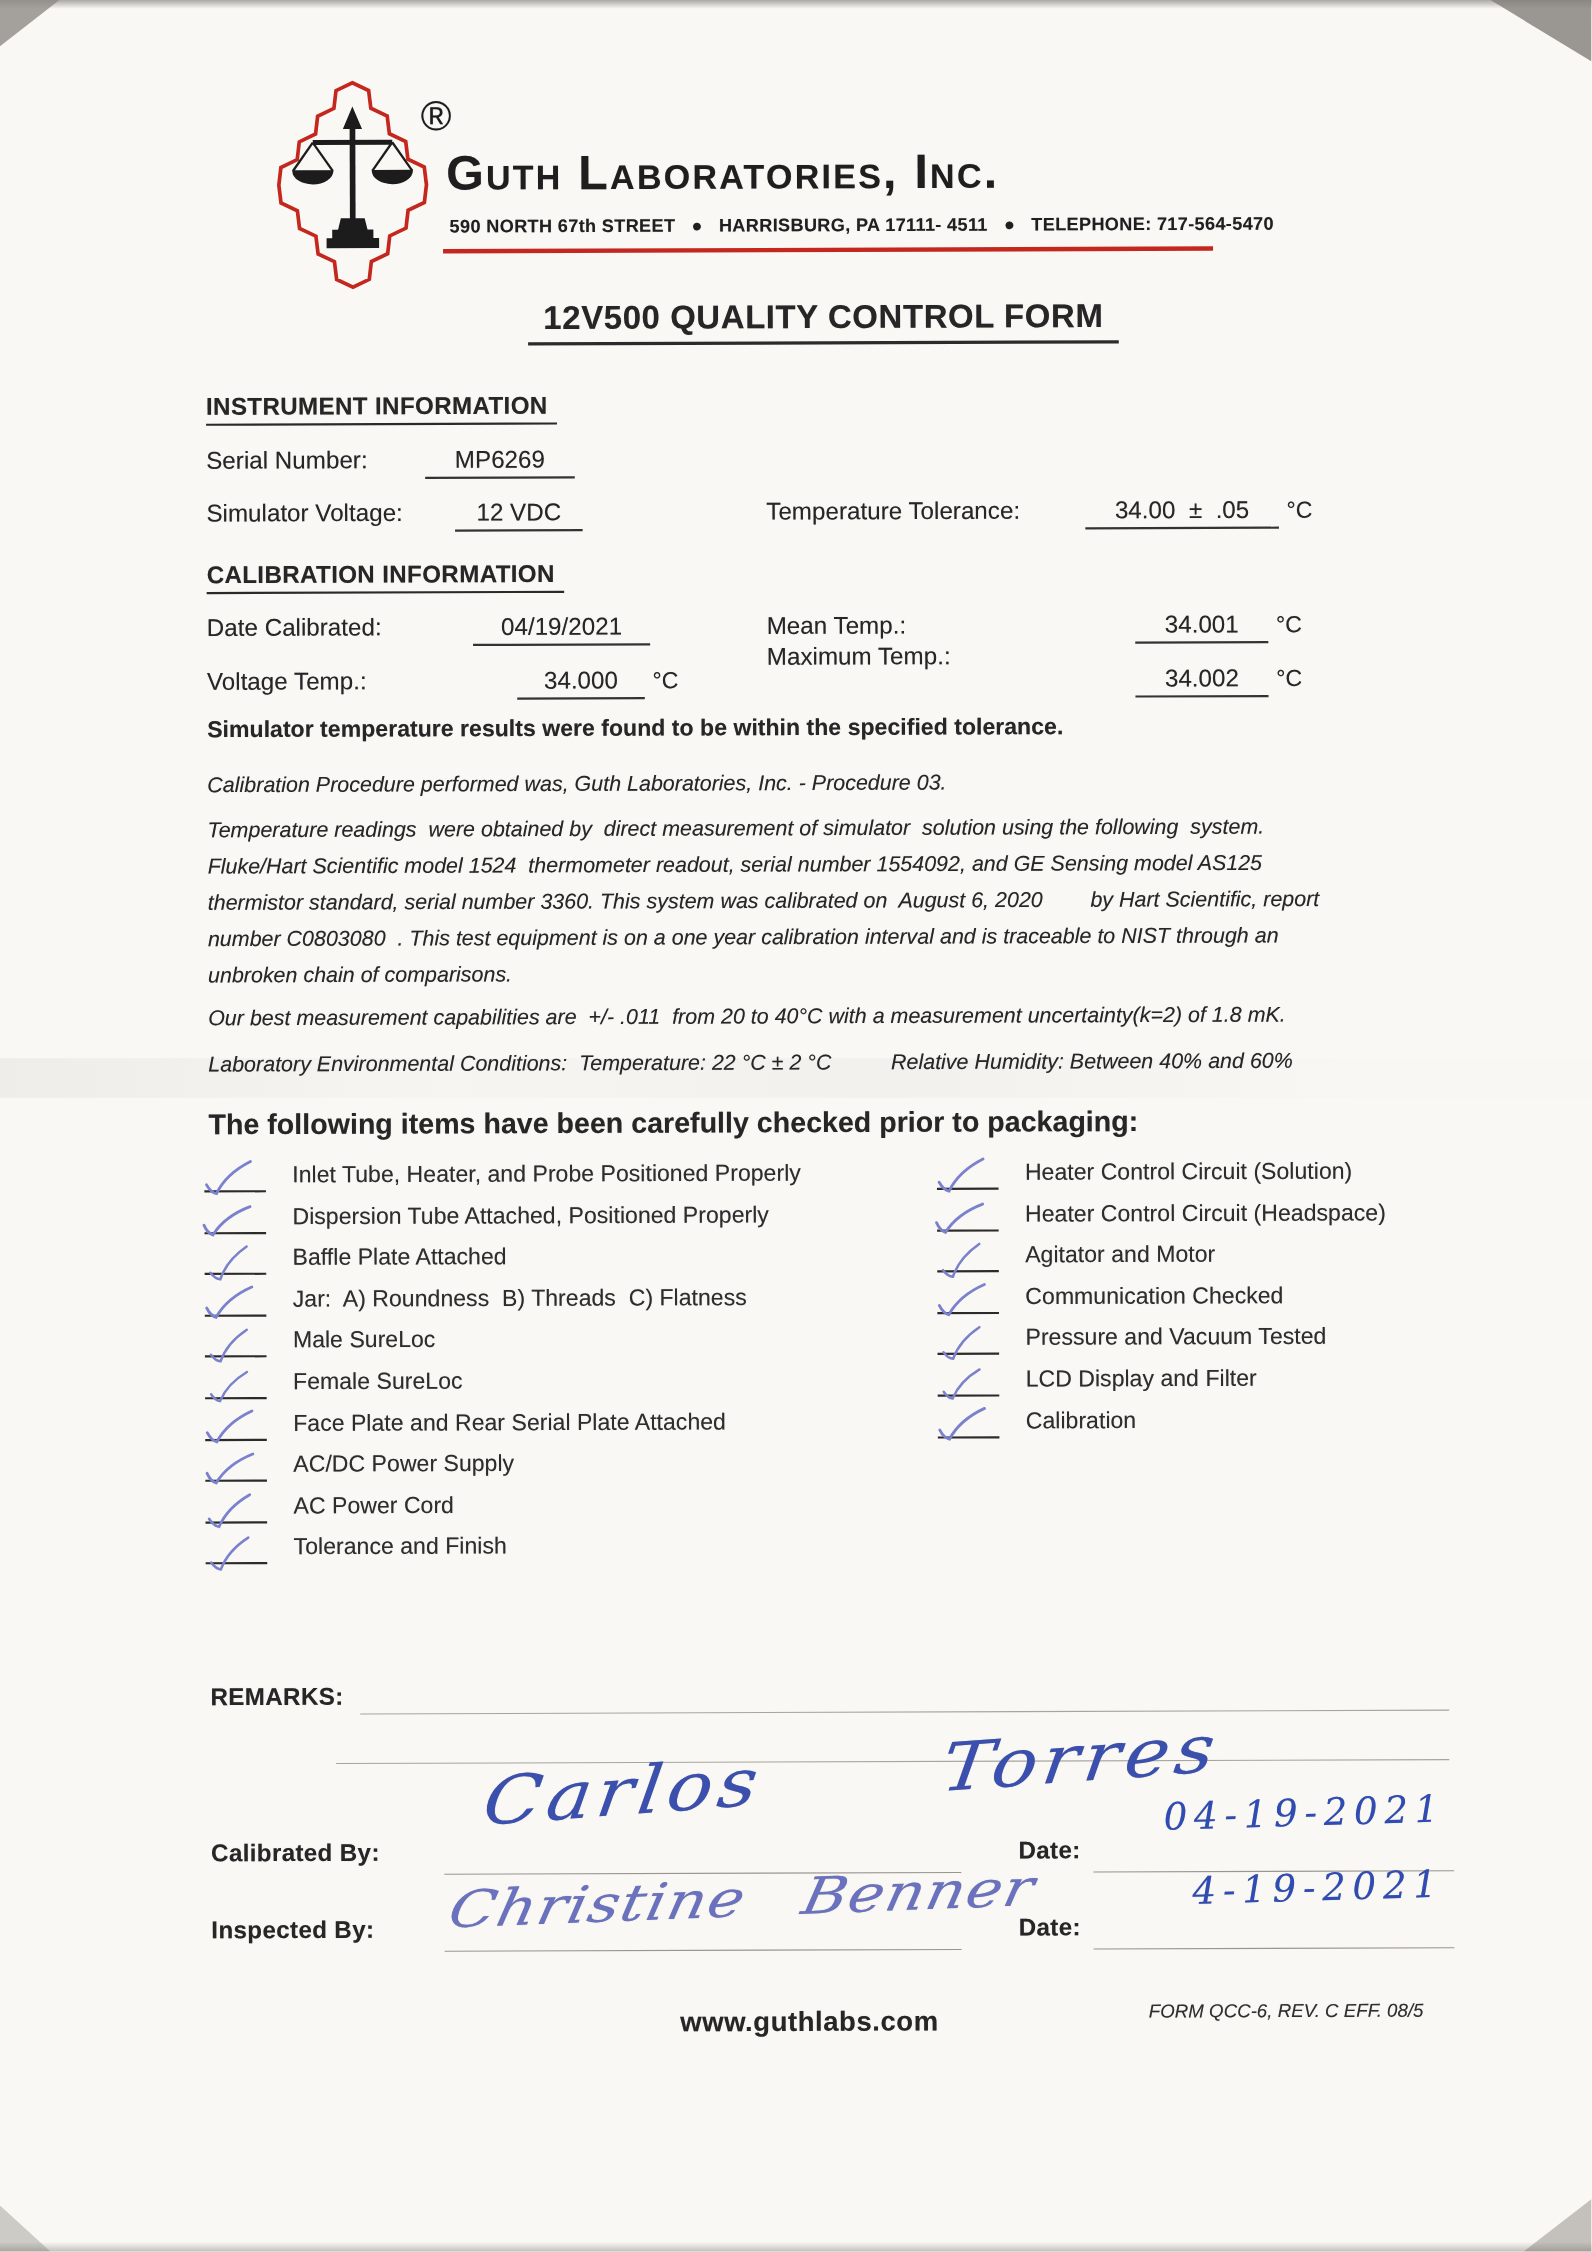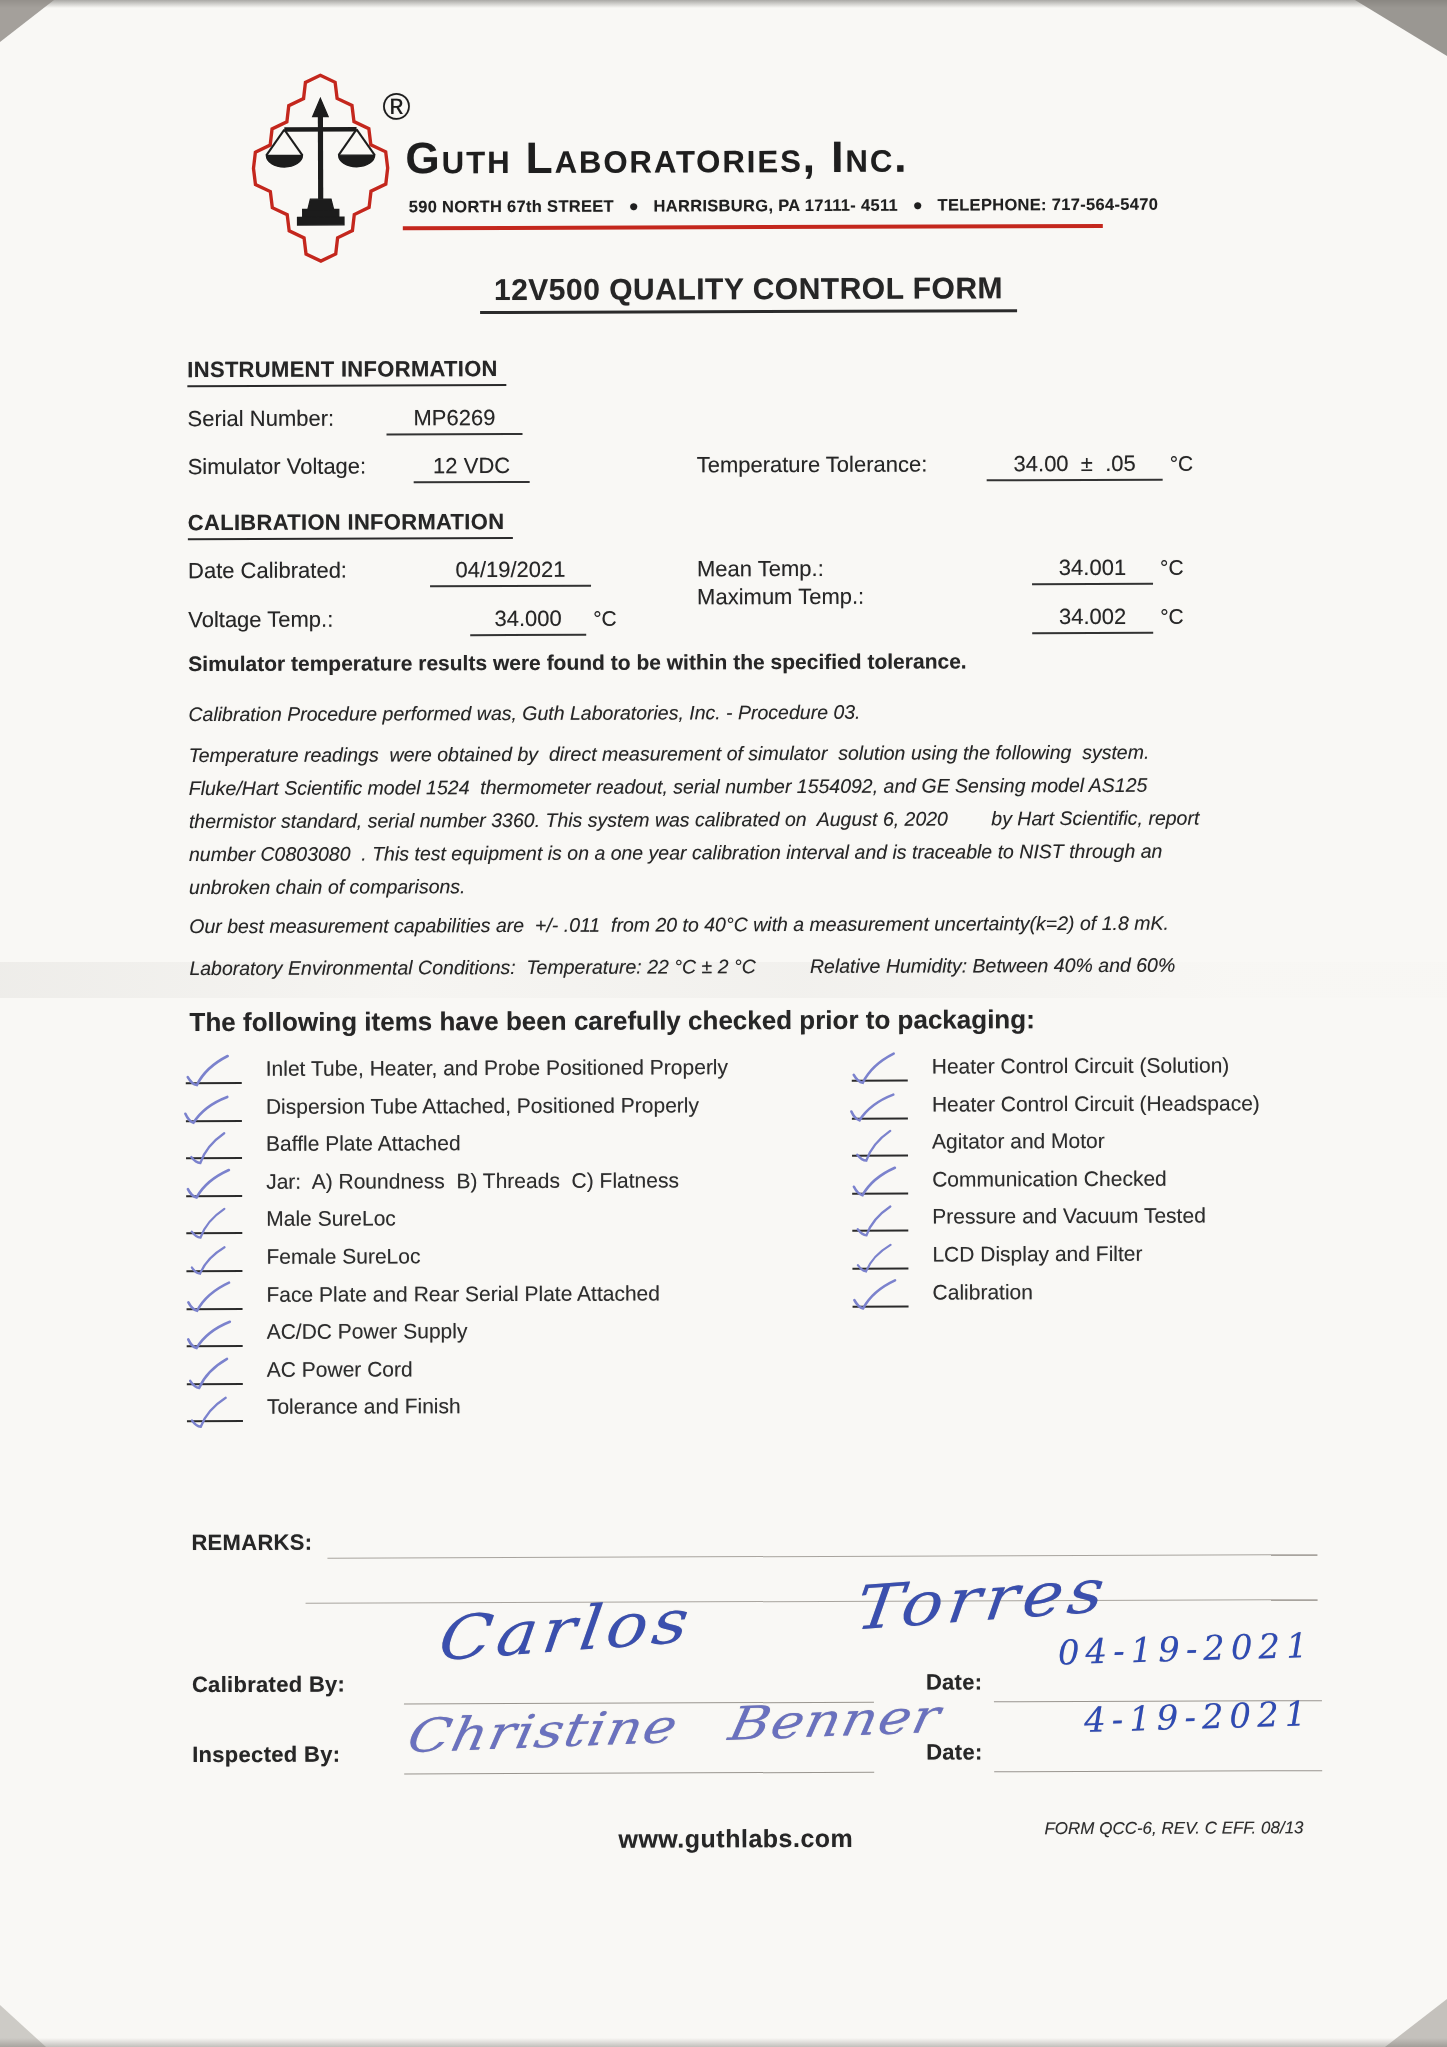--- a/index.html
+++ b/index.html
@@ -310,15 +310,15 @@
   <div class="abs handdate" style="left:1052px;top:1630px;">04-19-2021</div>
 
   <div class="abs big-lbl" style="left:186px;top:1740px;">Inspected By:</div>
   <div class="hline sigline" style="left:398px;top:1772px;width:470px;"></div>
   <div class="abs signature sig-christine" style="left:398px;top:1712px;">Christine Benner</div>
   <div class="abs big-lbl" style="left:920px;top:1740px;">Date:</div>
   <div class="hline sigline" style="left:988px;top:1772px;width:328px;"></div>
   <div class="abs handdate" style="left:1078px;top:1698px;">4-19-2021</div>
 
   <div class="abs footer-site" style="left:612px;top:1824px;">www.guthlabs.com</div>
-  <div class="abs footer-ref" style="left:1038px;top:1820px;">FORM QCC-6, REV. C EFF. 08/13</div>
+  <div class="abs footer-ref" style="left:1038px;top:1820px;">FORM QCC-6, REV. C EFF. 08/5</div>
 
 </div>
 
 </body></html>

